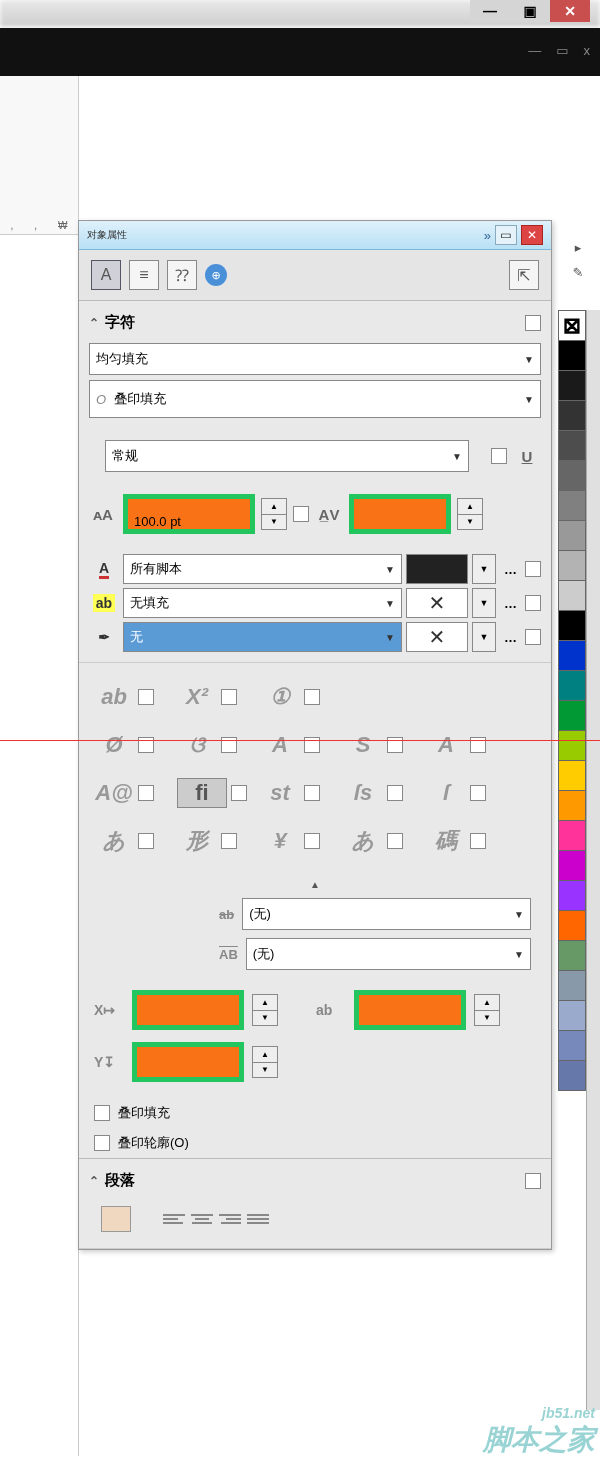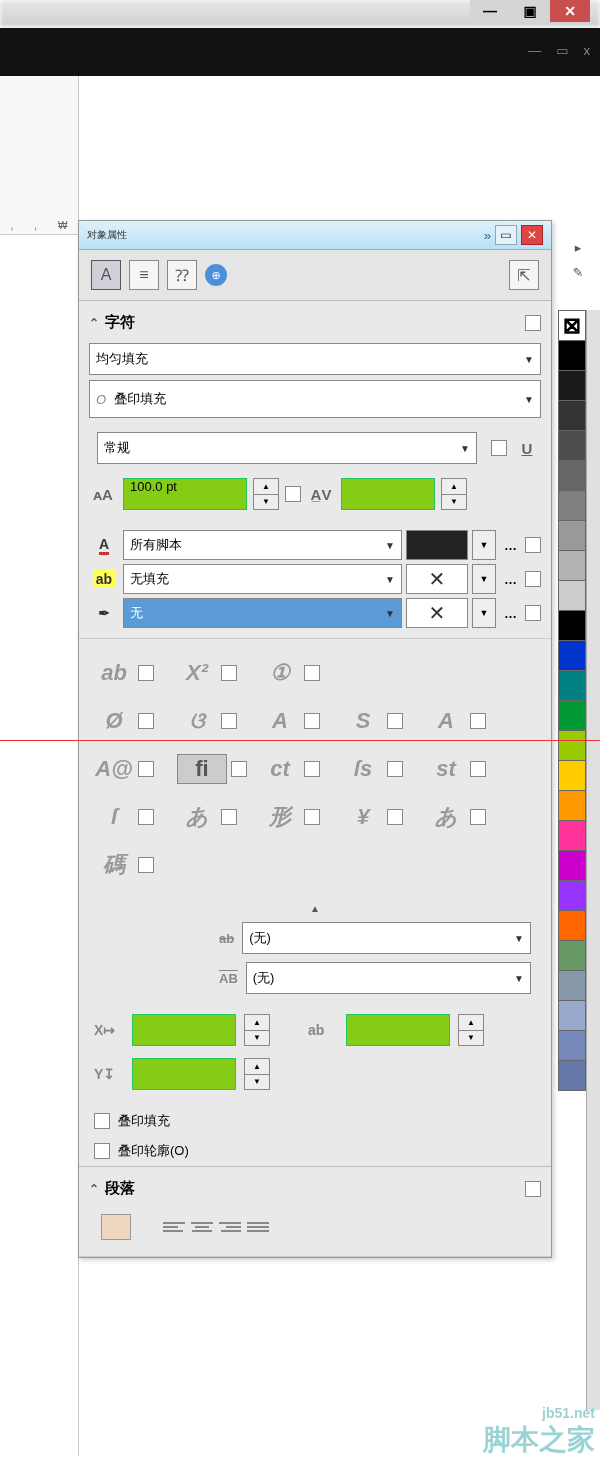--- a/index.html
+++ b/index.html
@@ -21,21 +21,21 @@
 .tab-ico{width:28px;height:28px;border:1px solid #888;background:#f5f5f5;display:flex;align-items:center;justify-content:center;font-size:16px;color:#555}
 .tab-ico.sel{background:#d0d0d8;border-color:#556}
 .globe{width:22px;height:22px;border-radius:50%;background:#4a90d9;display:flex;align-items:center;justify-content:center;color:#fff;font-size:11px}
 .sect{padding:6px 10px;background:#e9e9e9;border-bottom:1px solid #ccc}
 .sect-hd{display:flex;align-items:center;gap:6px;font-weight:bold;font-size:15px;padding:6px 0}
 .chev{font-size:12px;color:#555}
 .dd{display:flex;align-items:center;background:#fff;border:1px solid #888;height:30px;padding:0 6px;margin:5px 0;position:relative}
 .dd-arrow{margin-left:auto;font-size:10px;color:#333}
 .row{display:flex;align-items:center;gap:6px;margin:6px 0}
 .ico-lbl{width:28px;color:#666;font-size:15px;font-weight:bold;display:flex;align-items:center;justify-content:center}
-.num-in{background:#84cc16;border:1px solid #22c55e;height:30px;width:110px;padding:0 6px;display:flex;align-items:flex-start}
+.num-in{background:#f97316;border:5px solid #22c55e;height:30px;width:110px;padding:0 6px;display:flex;align-items:flex-end}
 .spin{width:24px;height:30px;border:1px solid #888;background:#eee;display:flex;flex-direction:column}
 .spin div{flex:1;display:flex;align-items:center;justify-content:center;font-size:8px;border-bottom:1px solid #888}
 .spin div:last-child{border:0}
 .chk{width:14px;height:14px;border:1px solid #888;background:#fff}
 .fill-row{display:flex;align-items:center;gap:4px;margin:4px 0}
 .fill-ico{width:30px;height:24px;display:flex;align-items:center;justify-content:center;font-weight:bold;font-size:14px}
 .fill-a{color:#333;border-bottom:3px solid #c33}
 .fill-ab{background:#ff5;color:#333;padding:1px 3px}
 .fill-pen{color:#333}
 .fill-dd{flex:1;background:#fff;border:1px solid #888;height:28px;display:flex;align-items:center;padding:0 6px}
@@ -53,21 +53,21 @@
 .divider-up{text-align:center;font-size:10px;color:#555;padding:4px}
 .line-row{display:flex;align-items:center;gap:8px;padding:4px 20px 4px 140px}
 .strike-ico{text-decoration:line-through;color:#888;font-weight:bold}
 .over-ico{text-decoration:overline;color:#888;font-weight:bold}
 .off-row{display:flex;align-items:center;gap:8px;padding:6px 15px}
 .off-lbl{width:30px;color:#888;font-weight:bold;font-size:14px}
 .color-strip{position:absolute;right:14px;top:310px;width:28px;display:flex;flex-direction:column}
 .cs{height:29px;border:1px solid #666;margin-bottom:-1px}
 .none-sw{background:#fff;font-size:22px;display:flex;align-items:center;justify-content:center;font-weight:bold}
 .side-cog{position:absolute;right:6px;top:240px;width:32px;display:flex;flex-direction:column;gap:10px;align-items:center;color:#555}
-.watermark{position:absolute;right:5px;bottom:5px;font-size:28px;font-weight:bold;color:#8cc;opacity:.85}
+.watermark{position:absolute;right:5px;bottom:5px;font-size:28px;font-weight:bold;color:#8cc;font-style:italic;opacity:.85}
 .watermark small{display:block;font-size:14px;color:#8cc;text-align:right}
 .scroll-side{position:absolute;right:0;top:310px;width:13px;height:1100px;background:#e0e0e0;border-left:1px solid #aaa}
 .para-tabs{display:flex;gap:6px;padding:10px 12px;align-items:center}
 .para-ico{width:28px;height:24px;border:1px solid #999;background:#f0d8c0}
 .align-ico{width:22px;height:20px;color:#888;display:flex;flex-direction:column;gap:2px;justify-content:center}
 .align-ico span{height:2px;background:#888;display:block}
 </style>
 </head>
 <body>
 
@@ -128,21 +128,21 @@
         <span class="dd-arrow">▼</span>
     </div>
 
     <div class="dd" style="height:36px">
       <span style="font-style:italic;color:#888;margin-right:8px">O</span>
       <span>叠印填充</span>
         <span class="dd-arrow">▼</span>
     </div>
 
     <div class="row">
-      <div class="dd" style="flex:1;margin:8px">
+      <div class="dd" style="flex:1;margin:16px">
         <span>常规</span>
           <span class="dd-arrow">▼</span>
       </div>
       <div class="chk"></div>
       <span class="ico-lbl" style="text-decoration:underline">U</span>
     </div>
 
     <div class="row">
       <span class="ico-lbl">ᴀA</span>
       <div class="num-in">
@@ -245,29 +245,25 @@
       </div>
     <div class="ot-cell">
         <span class="ot-ico">A@</span>
         <div class="chk"></div>
       </div>
     <div class="ot-cell">
         <span class="ot-ico ot-fi">fi</span>
         <div class="chk"></div>
       </div>
     <div class="ot-cell">
-        <span class="ot-ico">ct</span>
+        <span class="ot-ico">st</span>
         <div class="chk"></div>
       </div>
     <div class="ot-cell">
         <span class="ot-ico">ſs</span>
-        <div class="chk"></div>
-      </div>
-    <div class="ot-cell">
-        <span class="ot-ico">st</span>
         <div class="chk"></div>
       </div>
     <div class="ot-cell">
         <span class="ot-ico">ſ</span>
         <div class="chk"></div>
       </div>
     <div class="ot-cell">
         <span class="ot-ico">あ</span>
         <div class="chk"></div>
       </div>

